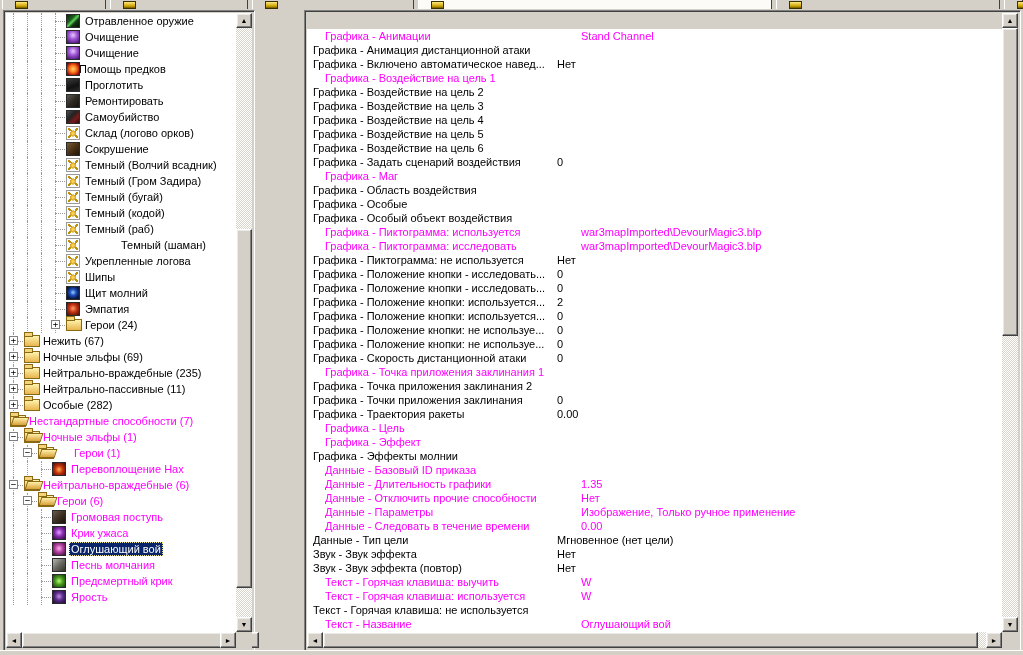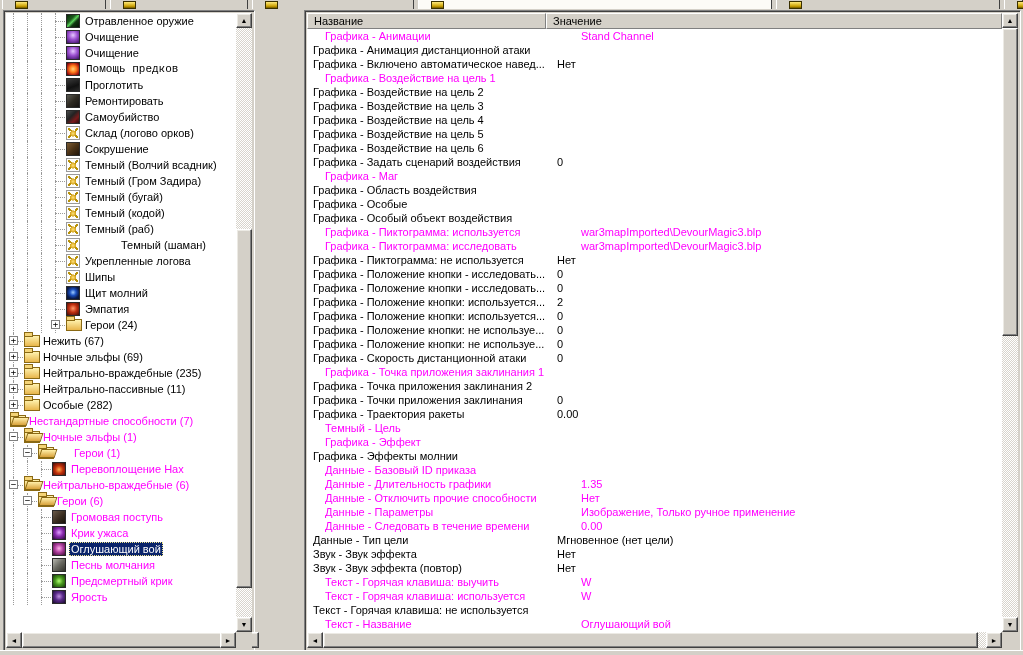--- a/index.html
+++ b/index.html
@@ -156,21 +156,21 @@
           <div class="ticon i-purge" style="left: 60px;"></div>
           <span class="tlabel" style="left: 77px;">Очищение</span>
         </div>
         <div class="trow">
           <div class="guide" style="left: 7px;"></div>
           <div class="guide" style="left: 21px;"></div>
           <div class="guide" style="left: 35px;"></div>
           <div class="guide" style="left: 49px;"></div>
           <div class="hcon" style="left: 49px;"></div>
           <div class="ticon i-ancestral-aid" style="left: 60px;"></div>
-          <span class="tlabel" style="left: 78px; font-family: Liberation Mono, monospace;">Помощь предков</span>
+          <span class="tlabel" style="left: 71px;">Помощь предков</span>
         </div>
         <div class="trow">
           <div class="guide" style="left: 7px;"></div>
           <div class="guide" style="left: 21px;"></div>
           <div class="guide" style="left: 35px;"></div>
           <div class="guide" style="left: 49px;"></div>
           <div class="hcon" style="left: 49px;"></div>
           <div class="ticon i-devour" style="left: 60px;"></div>
           <span class="tlabel" style="left: 77px;">Проглотить</span>
         </div>
@@ -443,24 +443,20 @@
     </div>
     <div class="hscroll">
       <div class="sbtn sb-left">◄</div>
       <div class="thumb hthumb" style="left:16px;width:237px;"></div>
       <div class="sbtn sb-right">►</div>
     </div>
     <div class="corner"></div>
   </div>
 
   <div class="panel right-panel">
-    <div class="grid-header">
-      <div class="hcell name">Название</div>
-      <div class="hcell value">Значение</div>
-    </div>
     <div class="grid-client" id="props">
         <div class="prow">
           <span class="pname mod">Графика - Анимации</span>
           <span class="pval mod">Stand Channel</span>
         </div>
         <div class="prow">
           <span class="pname">Графика - Анимация дистанционной атаки</span>
           <span class="pval"></span>
         </div>
         <div class="prow">
@@ -561,21 +557,21 @@
         </div>
         <div class="prow">
           <span class="pname">Графика - Точки приложения заклинания</span>
           <span class="pval">0</span>
         </div>
         <div class="prow">
           <span class="pname">Графика - Траектория ракеты</span>
           <span class="pval">0.00</span>
         </div>
         <div class="prow">
-          <span class="pname mod">Темный - Цель</span>
+          <span class="pname mod">Графика - Цель</span>
           <span class="pval mod"></span>
         </div>
         <div class="prow">
           <span class="pname mod">Графика - Эффект</span>
           <span class="pval mod"></span>
         </div>
         <div class="prow">
           <span class="pname">Графика - Эффекты молнии</span>
           <span class="pval"></span>
         </div>

